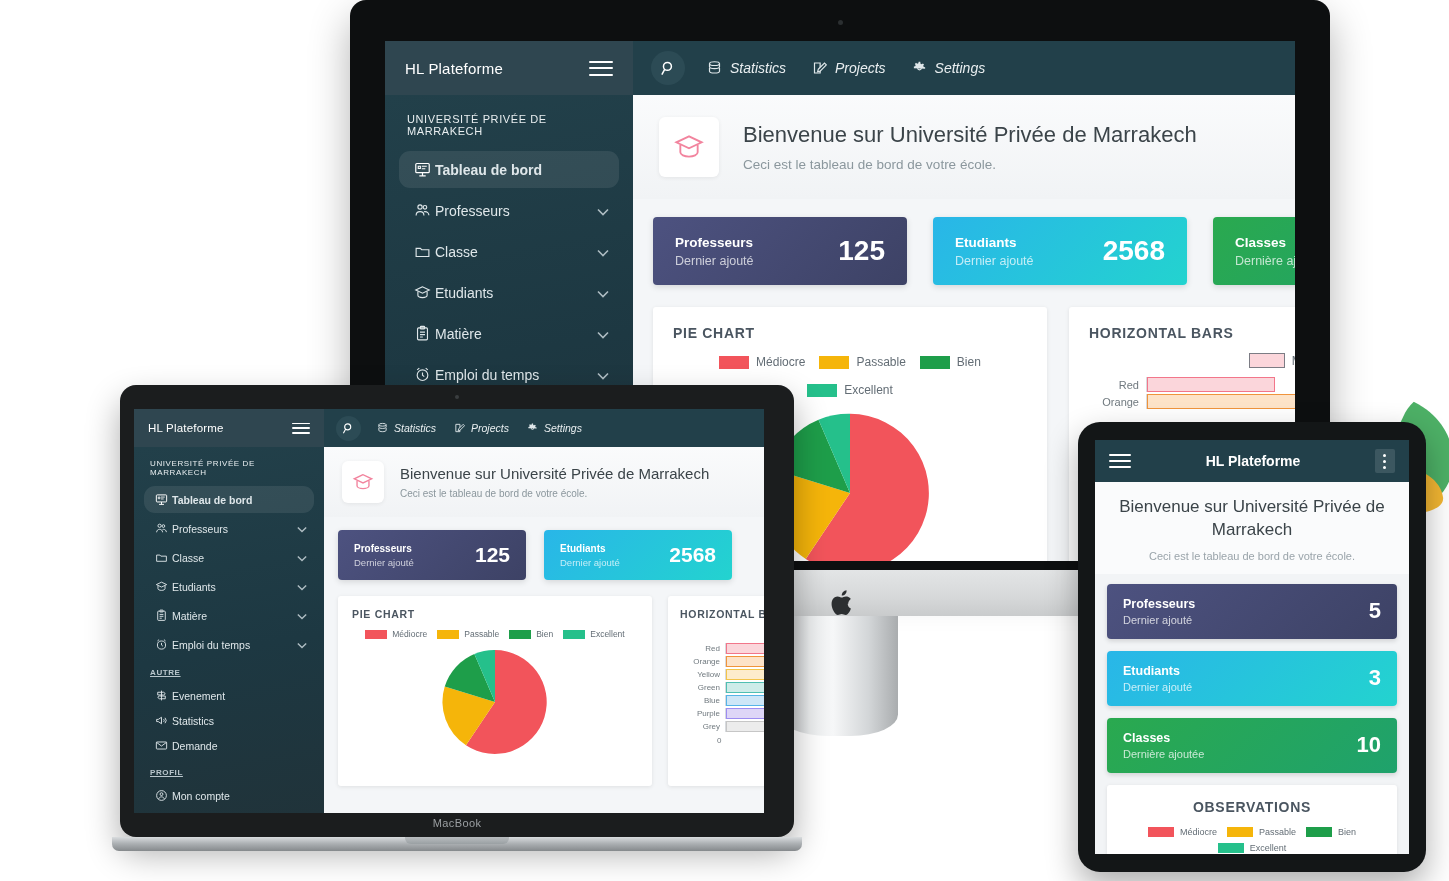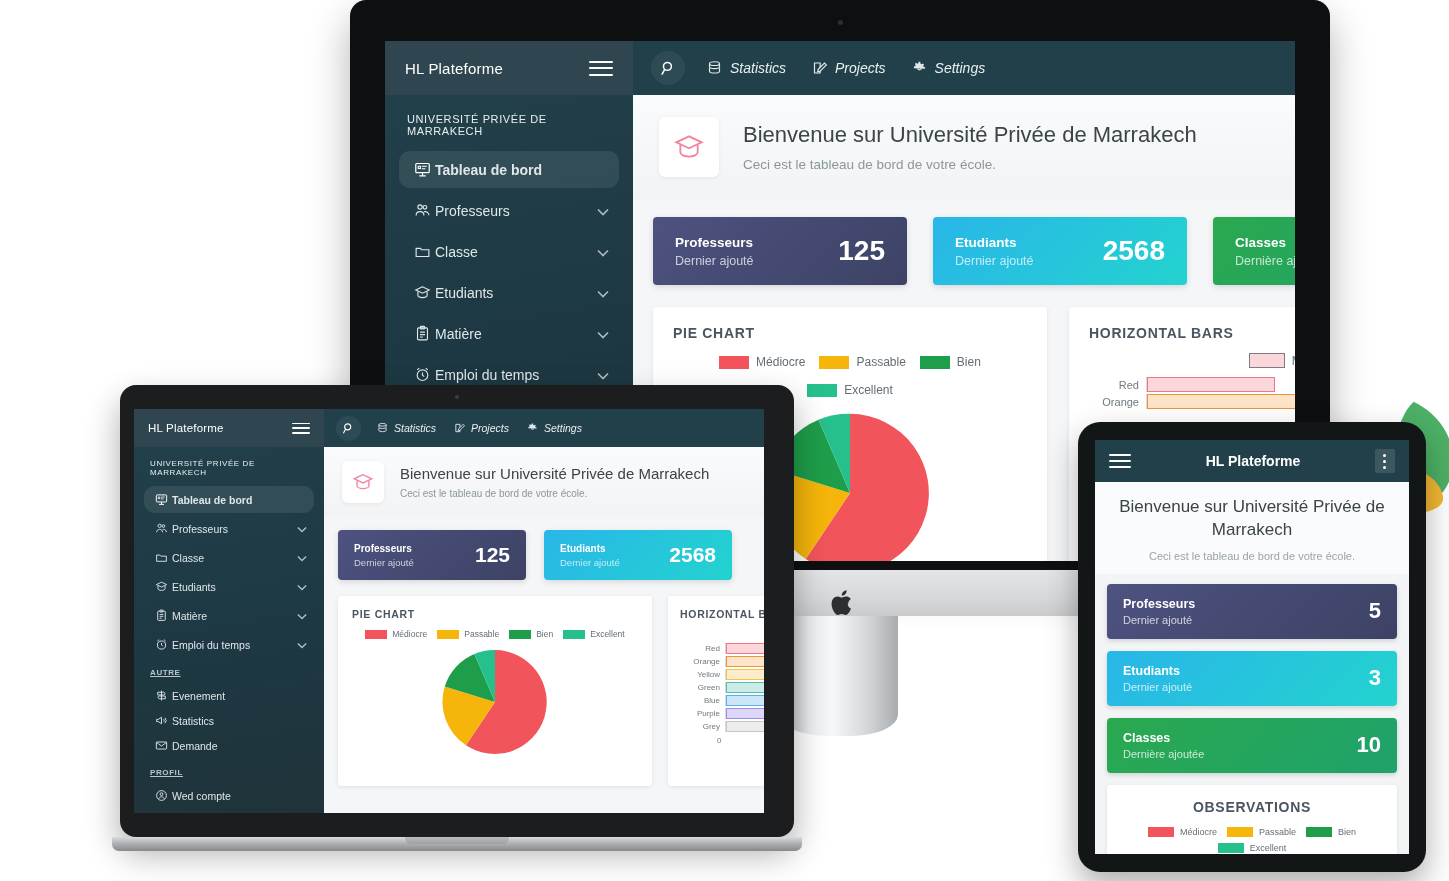--- a/index.html
+++ b/index.html
@@ -576,21 +576,21 @@
             <div class="side-sub" style="font-size:8px;margin:10px 0 6px 6px;">PROFIL</div>
 
             <div class="side-item" style="padding:6px 7px;font-size:10.5px;">
               <span class="s-ico" style="width:21px;">
                 <svg width="13" height="13" viewBox="0 0 24 24" fill="none" stroke="#dfe7ea" stroke-width="1.7">
                   <circle cx="12" cy="12" r="9"></circle>
                     <circle cx="12" cy="9.5" r="2.6"></circle>
                     <path d="M7 18c.8-2.3 2.7-3.5 5-3.5s4.2 1.2 5 3.5"></path>
                 </svg>
               </span>
-              <span class="s-lbl">Wed compte</span>
+              <span class="s-lbl">Mon compte</span>
             </div>
           </div>
 
           <div class="content">
             <div class="welcome" style="padding:14px 18px;">
               <div class="welcome-ico" style="width:42px;height:42px;margin-right:16px;">
                 <svg width="22" height="22" viewBox="0 0 24 24" fill="none" stroke="#f2849e" stroke-width="1.5">
                   <path d="M12 4L2.5 8.5 12 13l9.5-4.5z"></path>
                     <path d="M5.5 10.5V16c0 1.8 3 3.2 6.5 3.2s6.5-1.4 6.5-3.2v-5.5"></path>
                 </svg>
@@ -699,20 +699,21 @@
 
                   </div>
                 </div>
               </div>
             </div>
           </div>
         </div>
       </div>
     </div>
 
+    <div class="label">MacBook</div>
     <div class="base"></div>
     <div class="notch"></div>
   </div>
 
   <div id="phone">
     <div class="frame"></div>
     <div class="screen">
       <div class="ph-top">
         <span class="hamb" style="width:22px;height:14px;">
           <i style="height:2px;"></i>

